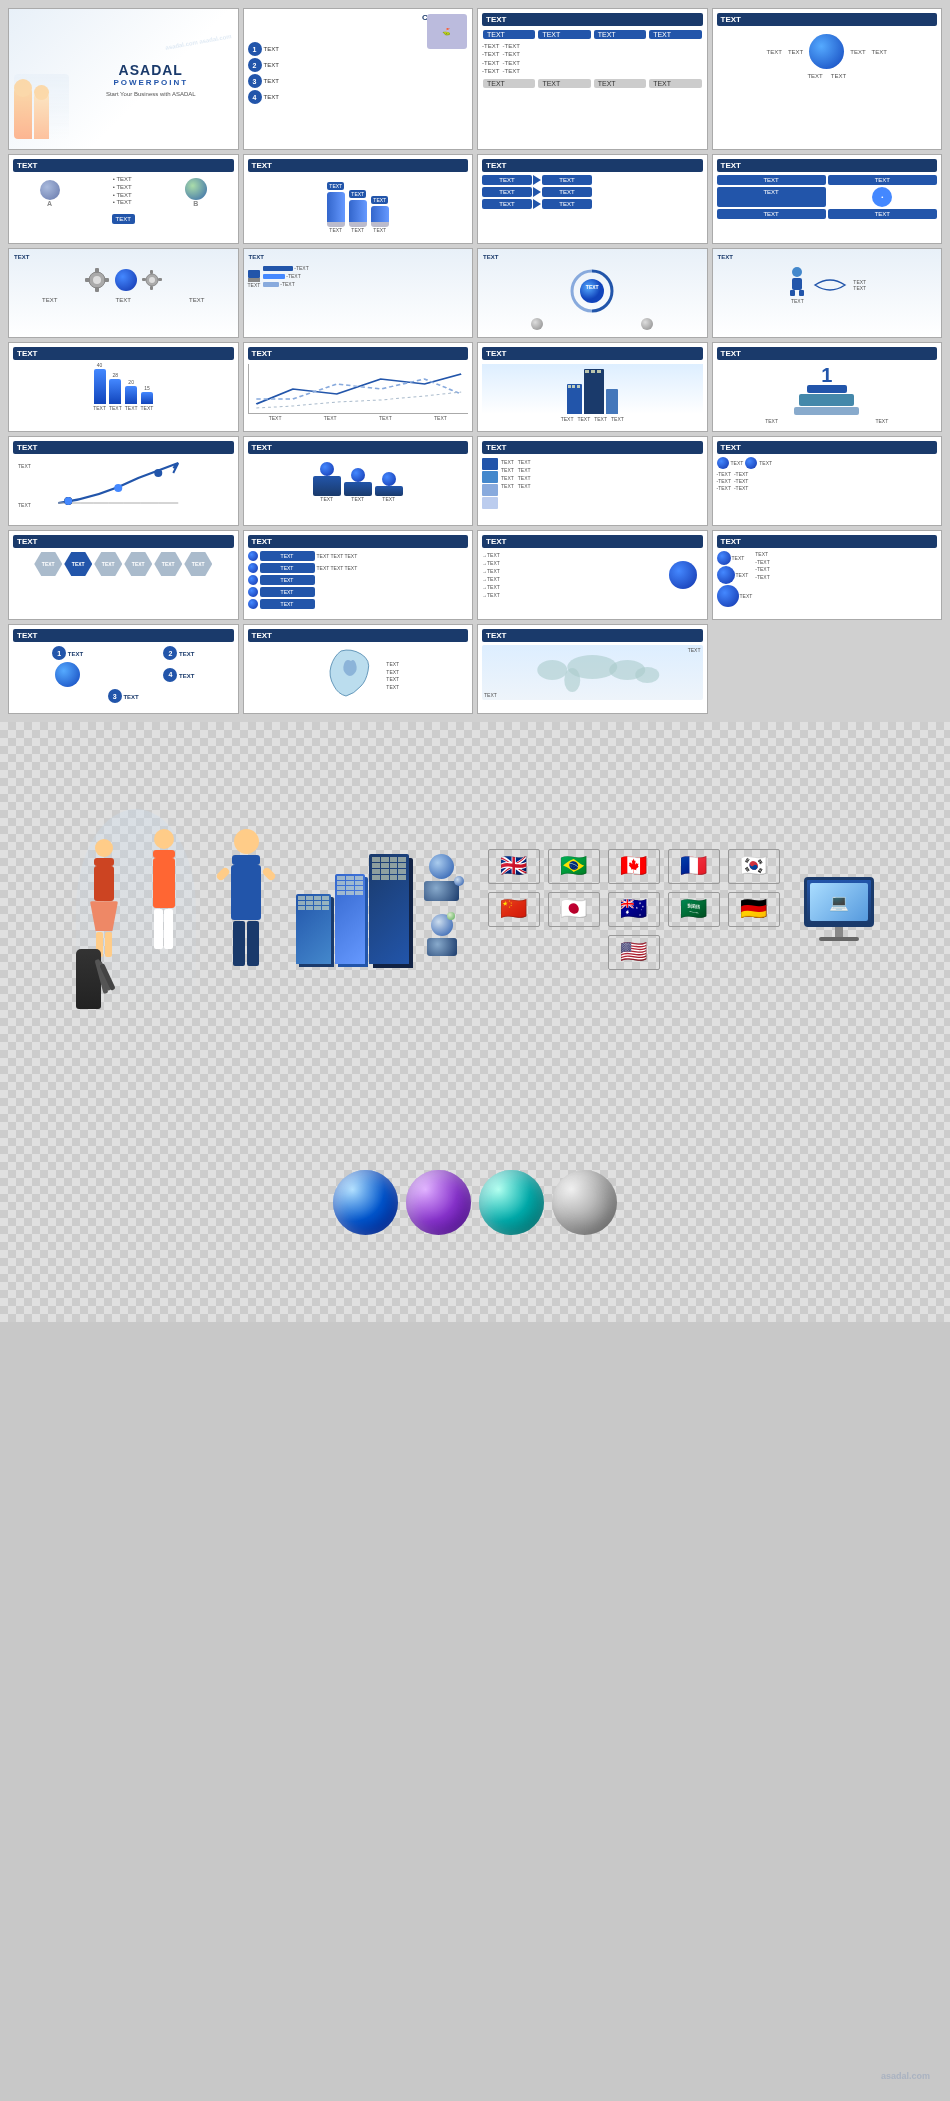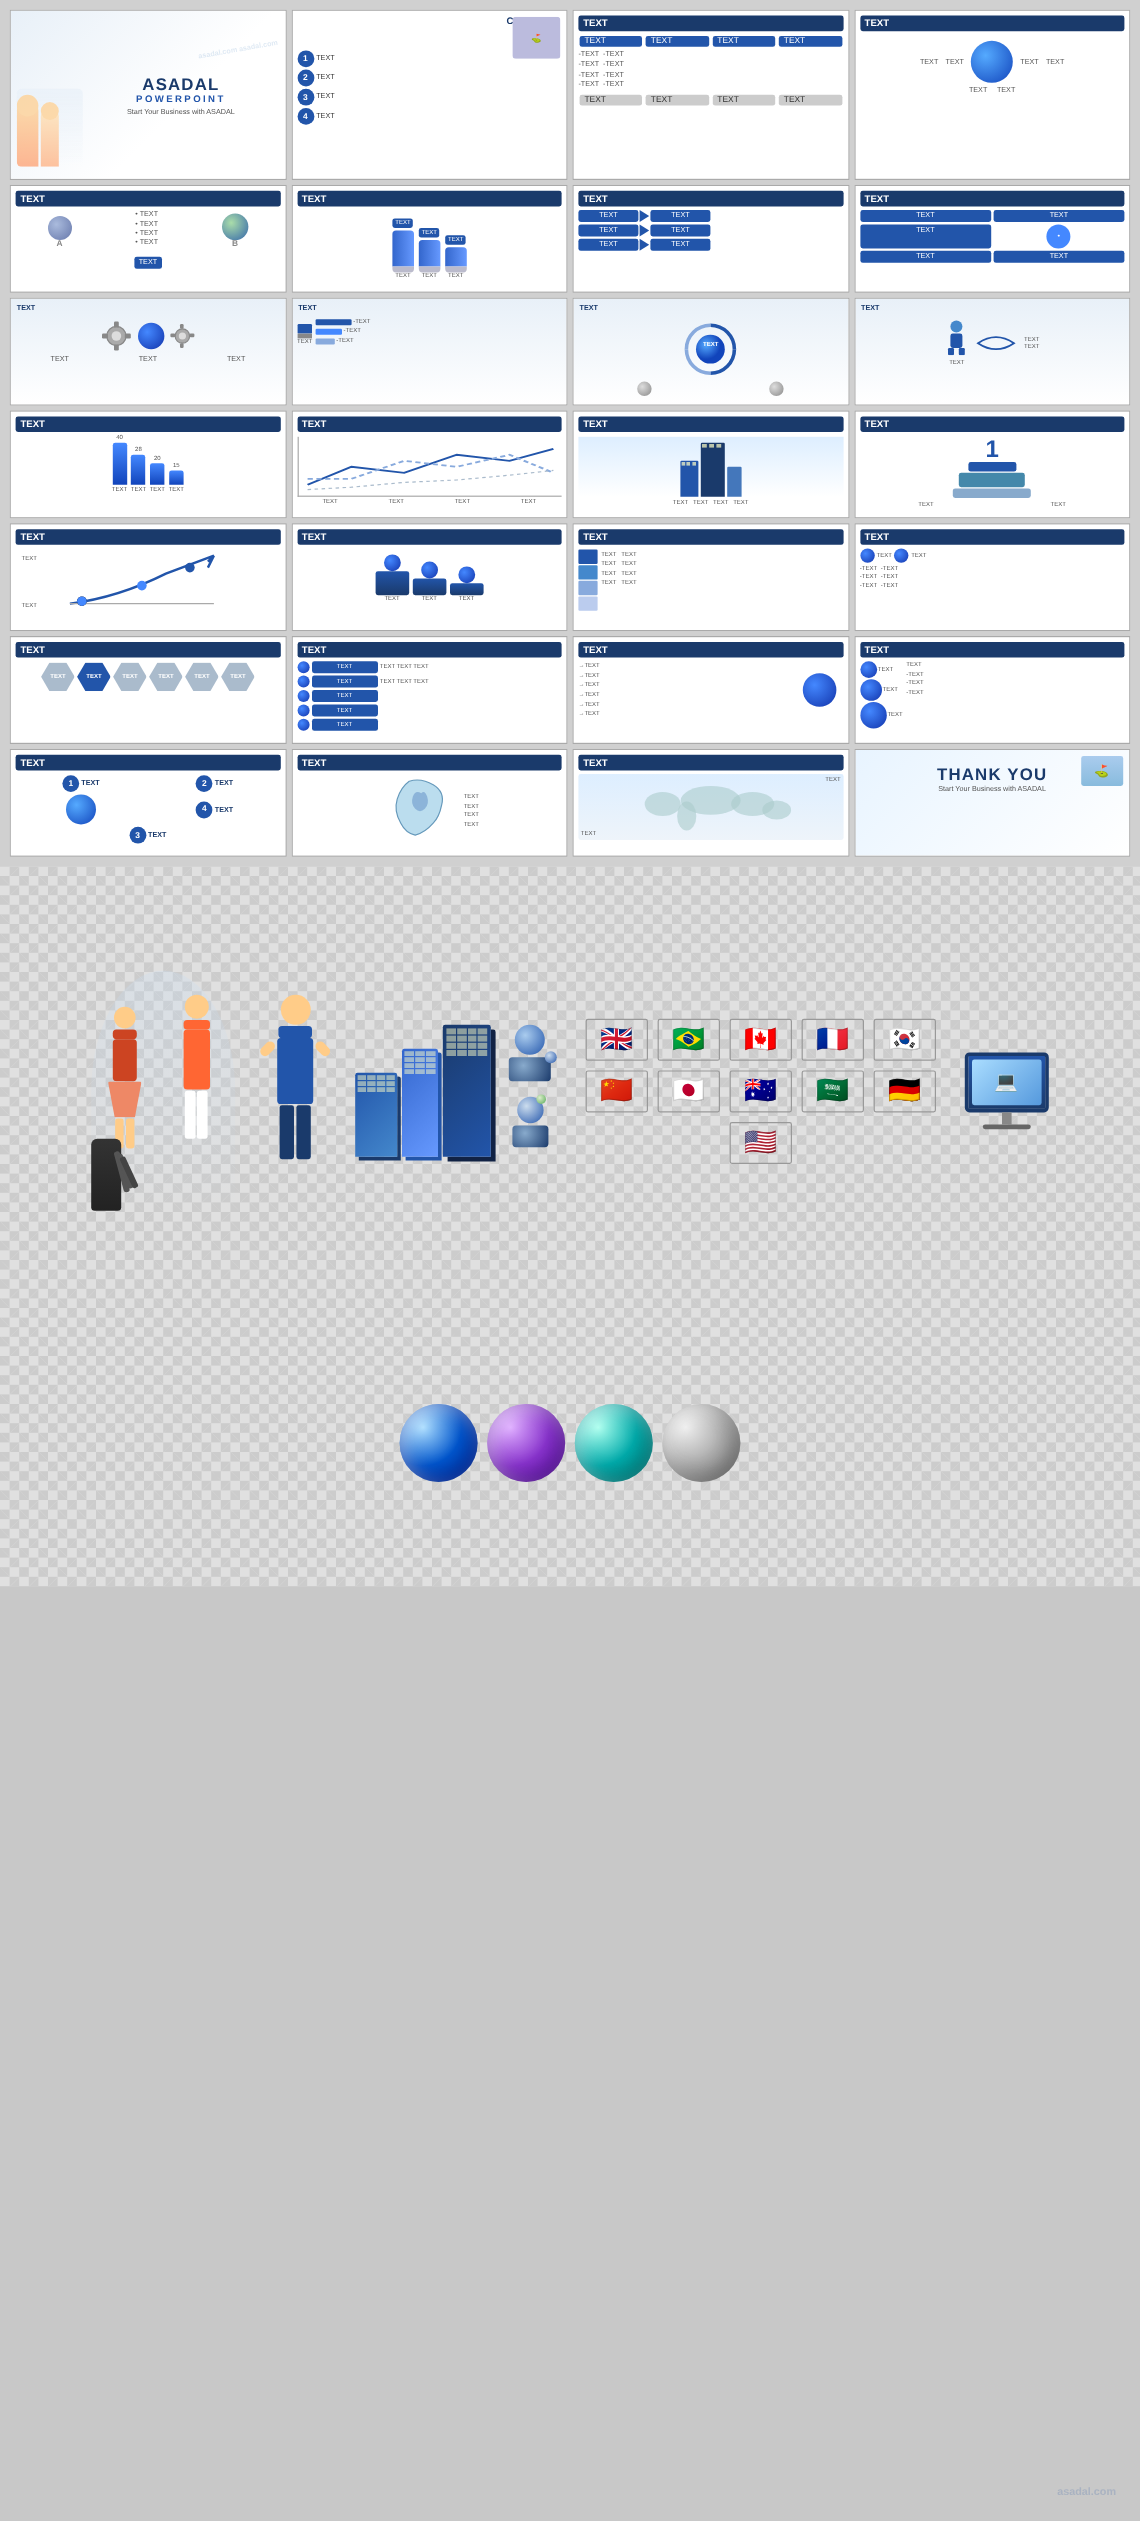--- a/index.html
+++ b/index.html
@@ -816,29 +816,20 @@
           <ellipse cx="110" cy="25" rx="18" ry="10" fill="#aacccc" opacity="0.6"></ellipse>
           <ellipse cx="130" cy="30" rx="12" ry="8" fill="#aacccc" opacity="0.6"></ellipse>
           <ellipse cx="55" cy="35" rx="8" ry="12" fill="#aacccc" opacity="0.6"></ellipse>
         </svg>
         <div style="position:absolute;top:2px;right:2px;font-size:5px;color:#555;">TEXT</div>
         <div style="position:absolute;bottom:2px;left:2px;font-size:5px;color:#555;">TEXT</div>
       </div>
     </div>
   </div>
 
-  <div class="slide-thumb">
-    <div class="slide-inner" style="background:linear-gradient(135deg,#e8f4ff,#ffffff);text-align:center;">
-      <div style="margin-top:8px;">
-        <div style="font-size:14px;font-weight:900;color:#1a3a6b;letter-spacing:1px;">THANK YOU</div>
-        <div style="font-size:6px;color:#555;margin-top:2px;">Start Your Business with ASADAL</div>
-      </div>
-      <div style="position:absolute;top:5px;right:5px;width:35px;height:25px;background:linear-gradient(180deg,#aaccee,#88bbdd);border-radius:2px;overflow:hidden;display:flex;align-items:center;justify-content:center;font-size:10px;">⛳</div>
-    </div>
-  </div>
 
 </div>
 
 <div class="clipart-section checker-bg">
 
   <div style="display:flex;flex-direction:column;align-items:center;position:relative;">
     <div style="width:120px;height:200px;position:relative;background:linear-gradient(180deg,rgba(200,220,240,0.3),transparent);border-radius:50% 50% 0 0;">
 
       <div style="position:absolute;right:10px;top:20px;width:45px;height:120px;">
         <div style="width:20px;height:20px;border-radius:50%;background:#ffcc88;margin:0 auto;"></div>

